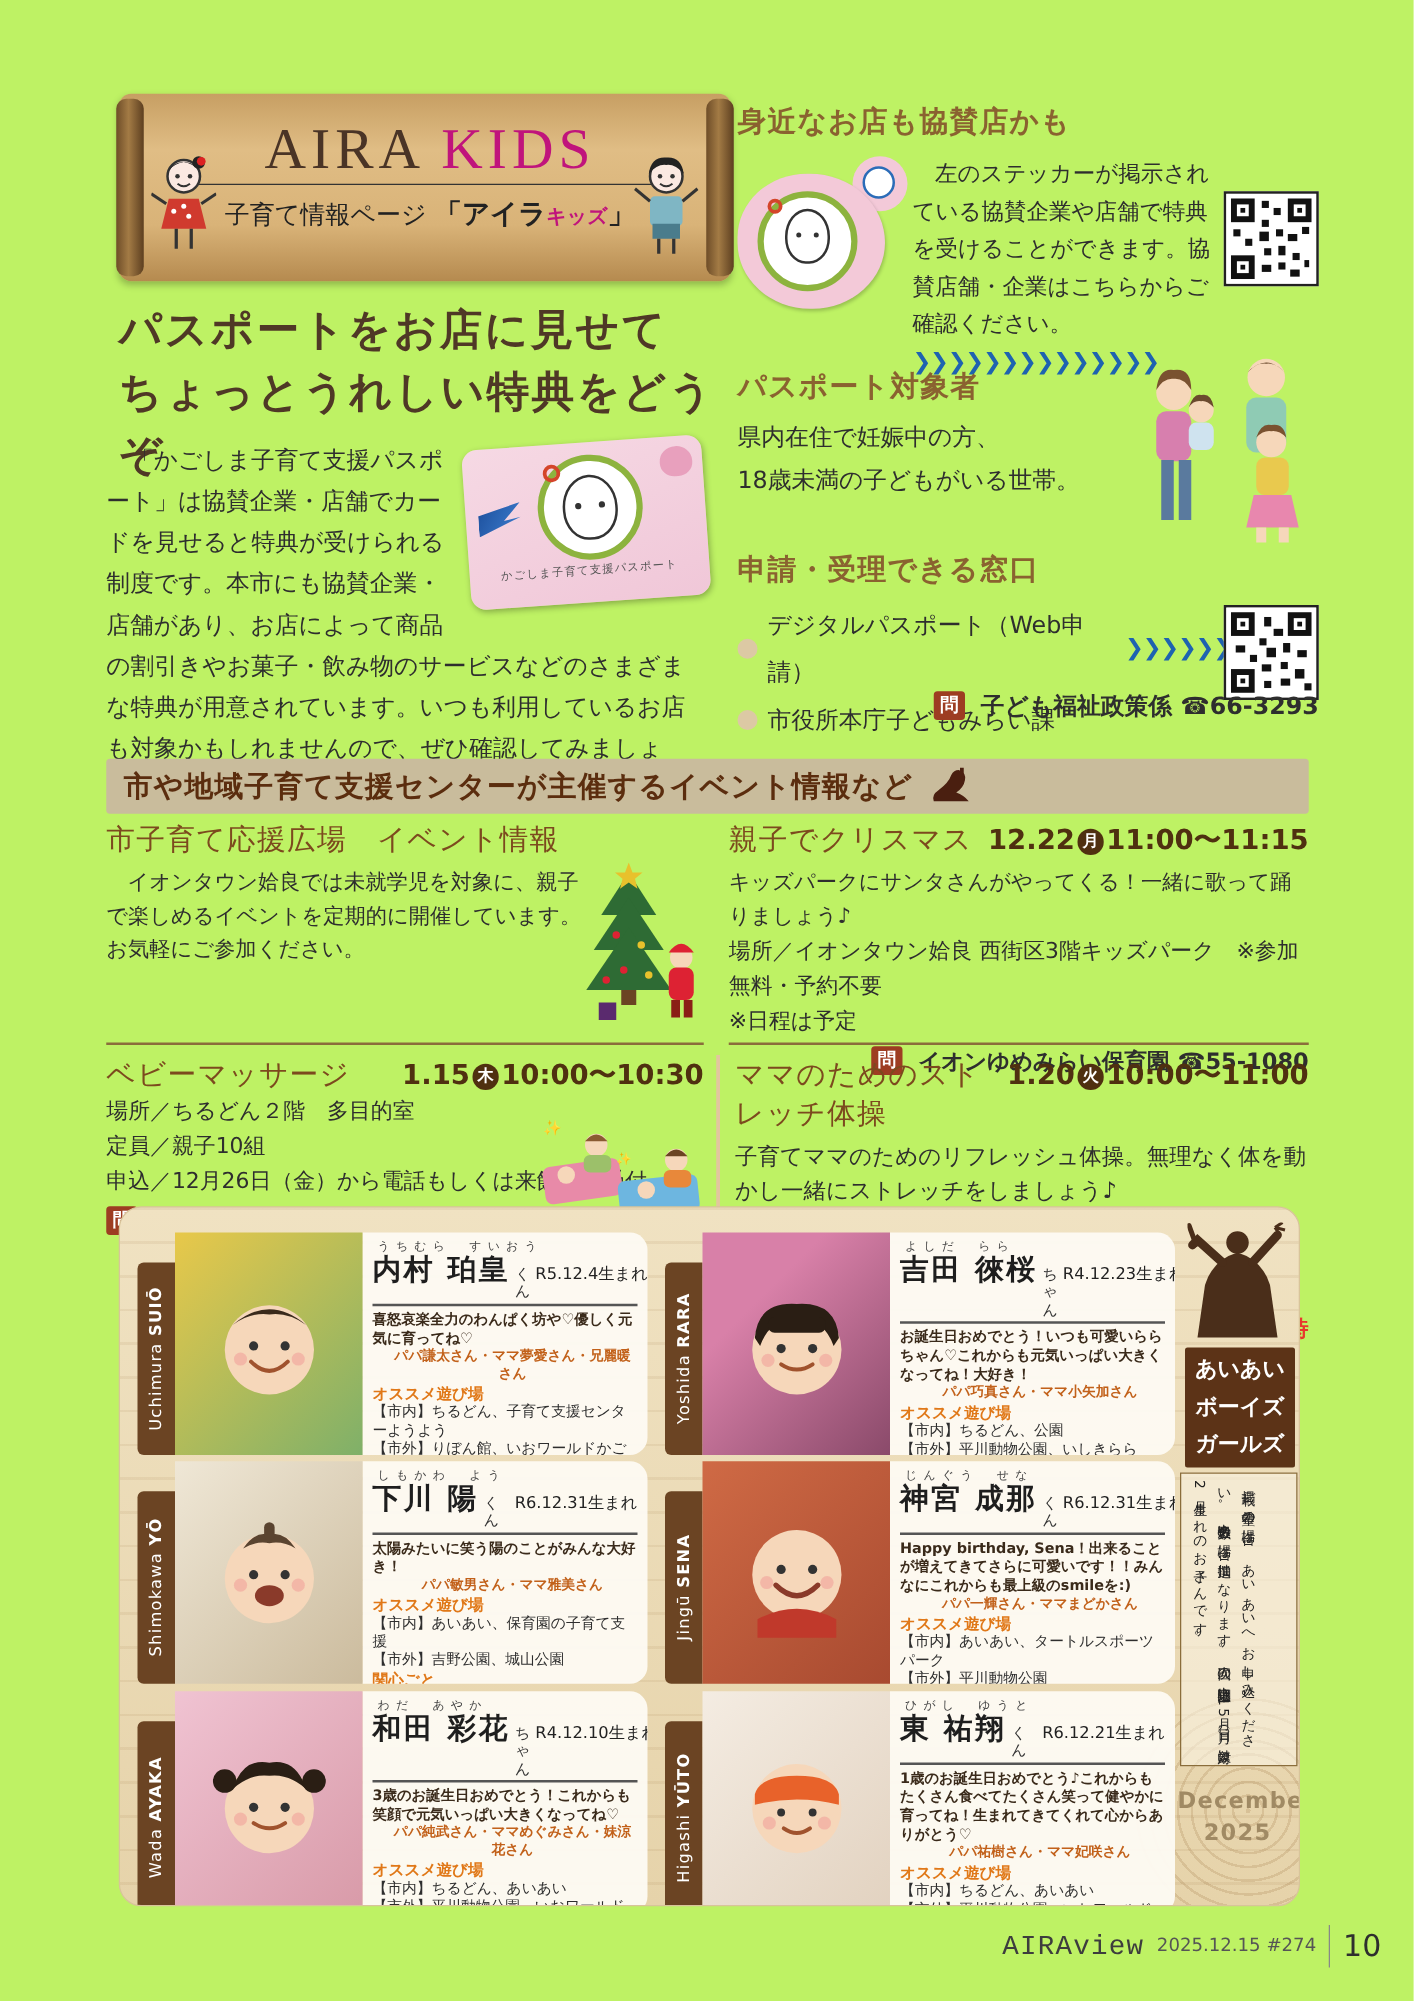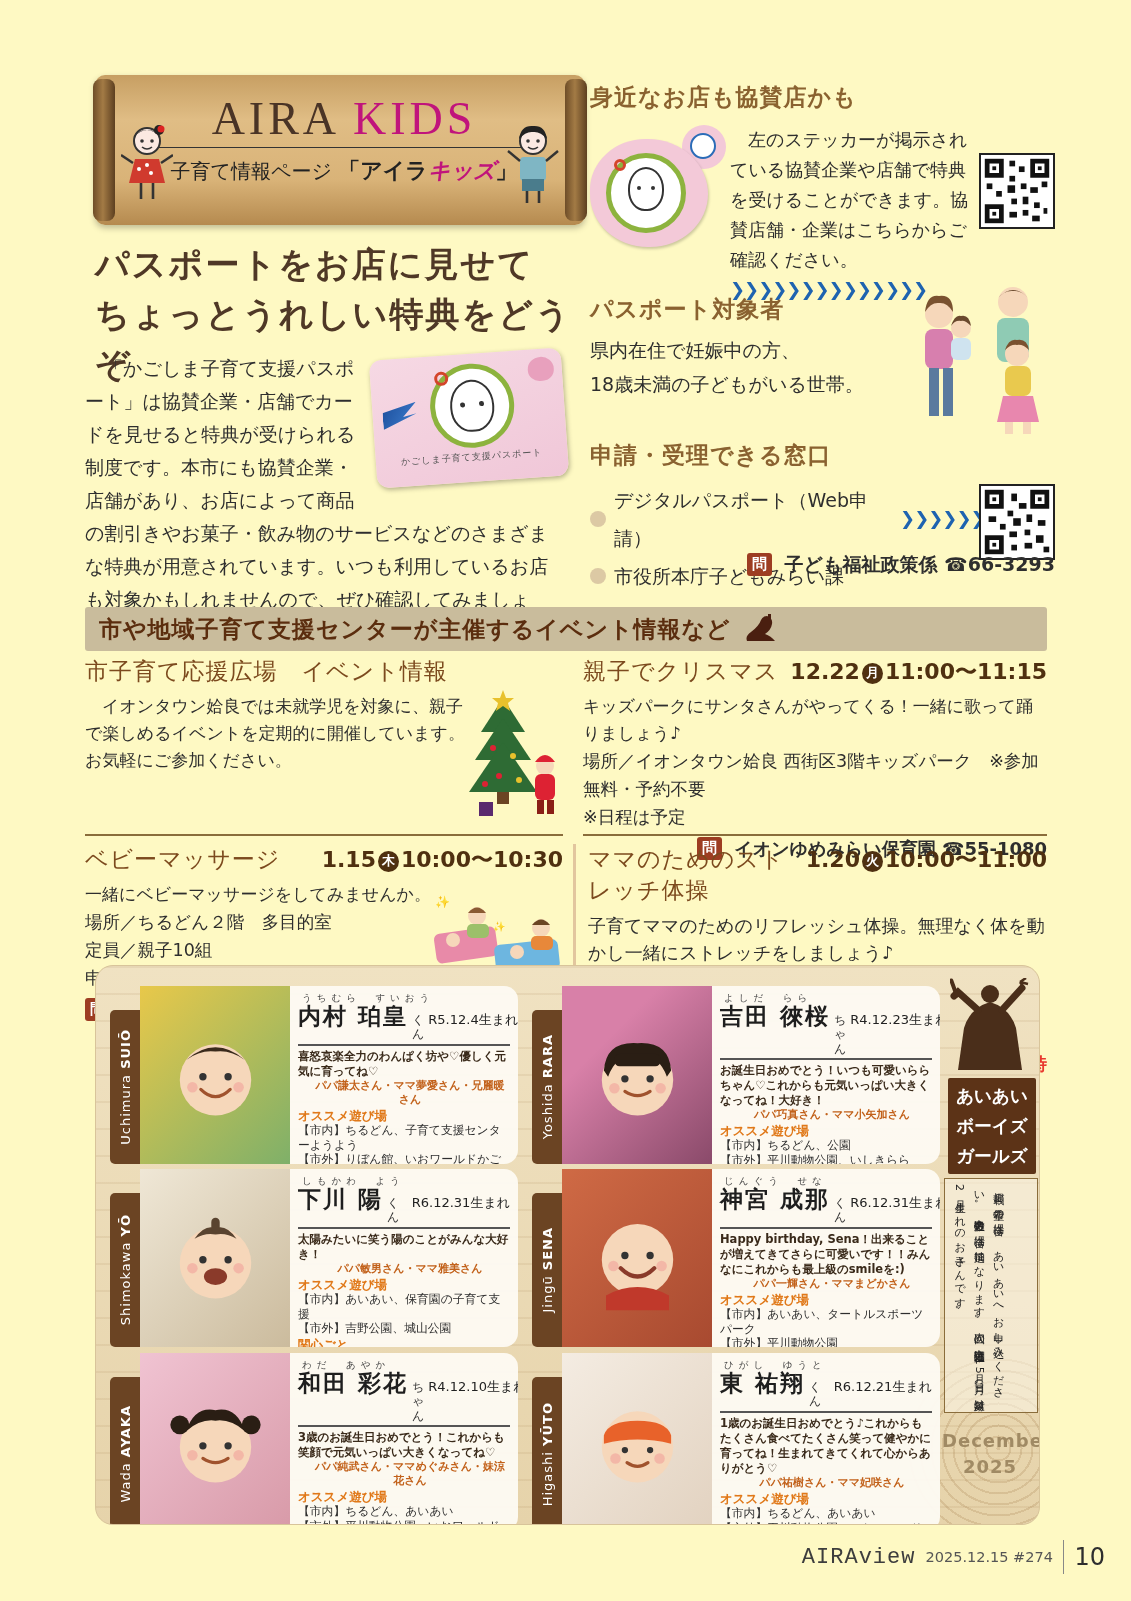--- a/index.html
+++ b/index.html
@@ -1,34 +1,34 @@
 <!DOCTYPE html>
 <html lang="ja"><head>
 <meta charset="utf-8">
 <style>
   * { margin:0; padding:0; box-sizing:border-box; }
   html,body { background:#fff; }
   body { font-family:"DejaVu Sans","Liberation Sans",sans-serif; color:#333; }
-  .page { position:relative; width:1131px; height:1601px; background:#fef9c3; overflow:hidden; }
+  .page { position:relative; width:1131px; height:1601px; background:#bef264; overflow:hidden; }
 
   
   .banner { position:absolute; left:95px; top:75px; width:490px; height:150px;
     background:linear-gradient(180deg,#c79f63,#e0bd85 30%,#d9b378 70%,#b58a4f);
     border-radius:10px; box-shadow:0 3px 6px rgba(0,0,0,.25); padding:18px 48px 10px 56px; }
   .banner::before,.banner::after { content:""; position:absolute; top:4px; bottom:4px; width:22px;
     background:linear-gradient(90deg,#6e4d28,#a37b45 45%,#5d3f20); border-radius:8px; }
   .banner::before{ left:-2px; } .banner::after{ right:-2px; }
   .banner-title { text-align:center; font-family:"Liberation Serif","DejaVu Serif",serif;
     font-size:46px; letter-spacing:4px; line-height:52px; white-space:nowrap; }
   .banner-title .aira { color:#4a3426; }
   .banner-title .kids { color:#c0147c; }
   .banner-rule { border-top:1.5px solid #333; margin:2px 8px 8px; }
   .banner-sub { text-align:center; font-size:20px; color:#222; white-space:nowrap; }
   .banner-sub .quote { font-weight:bold; font-size:22px; }
-  .banner-sub .sub-kids { color:#c0147c; font-weight:bold; font-size:22px;font-style:italic; }
+  .banner-sub .sub-kids { color:#c0147c; font-weight:bold; font-size:16px; }
   .kid { position:absolute; bottom:18px; }
   .kid.girl { left:26px; } .kid.boy { right:26px; }
 
   
   .headline { position:absolute; left:95px; top:240px; width:500px;
     font-family:"Liberation Serif","DejaVu Serif",serif; font-size:34px; line-height:50px;
     color:#4f3826; letter-spacing:2px; font-weight:bold; }
 
   
   .intro { position:absolute; left:85px; top:352px; width:480px; font-size:19px; line-height:33px; color:#2e2e2e; }
@@ -405,21 +405,20 @@
         <span class="ask-badge">問</span>
         <span>イオンゆめみらい保育園 ☎55-1080</span>
       </div>
     </div>
 
     <div class="ev" id="ev3">
       <div class="ev-head">
         <span class="ev-title">ベビーマッサージ</span>
         <span class="ev-date"><span>1.15</span><span class="day-circle">木</span><span>10:00〜10:30</span></span>
       </div>
-      <div class="ev-body">一緒にベビーマッサージをしてみませんか。</div>
       <div class="ev-line">場所／ちるどん２階　多目的室</div>
       <div class="ev-line">定員／親子10組</div>
       <div class="ev-line">申込／12月26日（金）から電話もしくは来館時に受付</div>
       <div class="ev-contact">
         <span class="ask-badge">問</span>
         <span>姶良市子ども館「ちるどん」☎55-8696</span>
       </div>
       <svg class="massage" width="130" height="88" viewBox="0 0 130 88">
         <rect x="2" y="40" width="62" height="30" rx="6" transform="rotate(-8 33 55)" fill="#e88aa8"></rect>
         <rect x="62" y="52" width="64" height="30" rx="6" transform="rotate(-6 94 67)" fill="#6db6e0"></rect>

